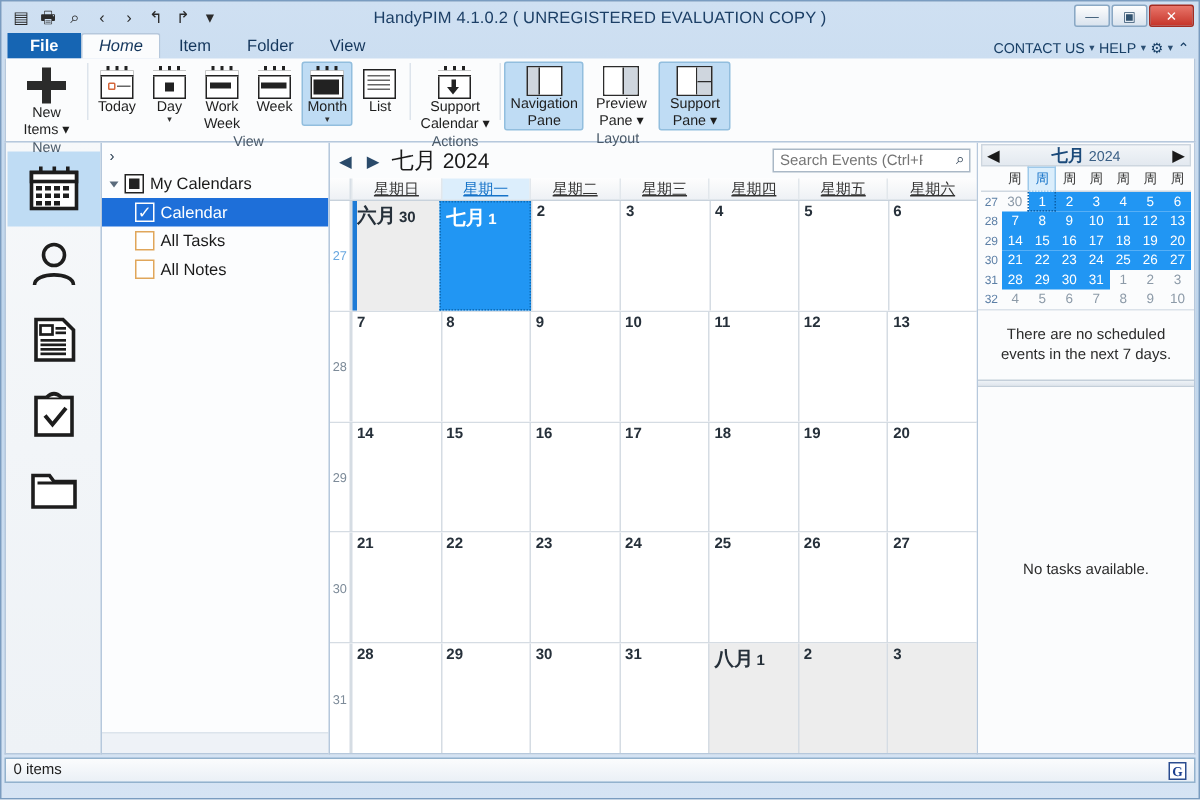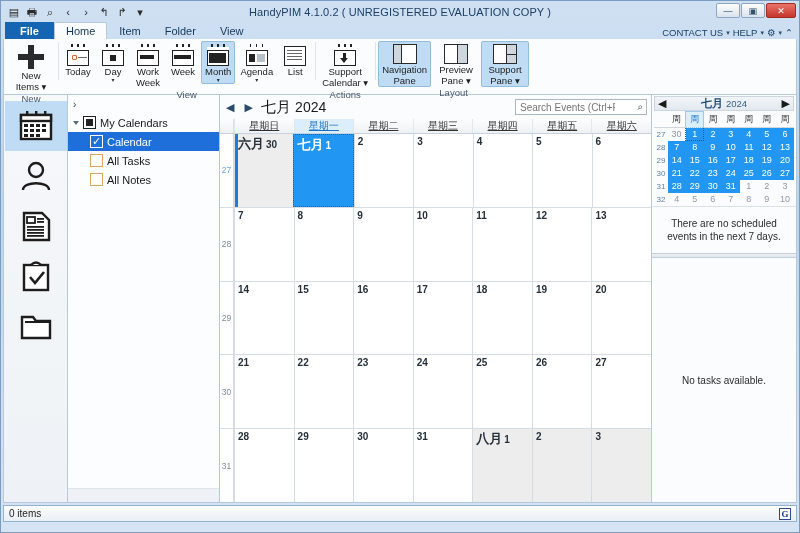--- a/index.html
+++ b/index.html
@@ -36,21 +36,21 @@
   }
   .wbtn.close { background:linear-gradient(#e8756a,#c6352a); border-color:#a32c22; color:#fff; width:30px;}
 
   
   .tabrow { height:18px; display:flex; align-items:flex-end; position:relative; padding-left:2px; }
   .tab {
     height:17px; padding:0 11px; font-size:11px; display:flex; align-items:center;
     color:#14365c; border:1px solid transparent; border-bottom:none;
   }
   .tab.file { background:#1665b3; color:#fff; font-weight:bold; padding:0 14px; height:17px;}
-  .tab.active { background:#fbfcfd; border-color:#b6c8dc; border-radius:2px 2px 0 0; }
+  .tab.active { background:#fbfcfd; border-color:#b6c8dc; border-radius:2px 2px 0 0;font-style:italic; }
   .tabrow-right {
     position:absolute; right:4px; bottom:1px; display:flex; align-items:center; gap:3px;
     font-size:9.5px; color:#183f66;
   }
   .caret { font-size:7px; color:#2c4f73; }
 
   
   .ribbon {
     background:#fbfcfd; border:1px solid #b6c8dc; border-top:none;
     height:56px; display:flex; position:relative;
@@ -300,33 +300,20 @@
         <div class="rbtn sel">
           <span class="cal-ico">
             <span class="ring" style="left:6px"></span>
               <span class="ring" style="left:12px"></span>
               <span class="ring" style="left:18px"></span>
             <span class="frame"></span>
               <span class="hdr"></span>
             <span style="position:absolute;left:4px;top:9px;width:17px;height:10px;background:#222;"></span>
           </span>
           <span class="lbl">Month</span>
-          <span class="dd">▾</span>
-        </div>
-        <div class="rbtn">
-          <span class="cal-ico">
-            <span class="ring" style="left:6px"></span>
-              <span class="ring" style="left:12px"></span>
-              <span class="ring" style="left:18px"></span>
-            <span class="frame"></span>
-              <span class="hdr"></span>
-            <span style="position:absolute;left:5px;top:10px;width:6px;height:8px;background:#222;"></span>
-            <span style="position:absolute;left:13px;top:10px;width:8px;height:8px;background:#b8c0c8;"></span>
-          </span>
-          <span class="lbl">Agenda</span>
           <span class="dd">▾</span>
         </div>
         <div class="rbtn">
           <span class="cal-ico">
             <span class="frame" style="top:2px;"></span>
             <span style="position:absolute;left:5px;top:6px;width:15px;height:1.3px;background:#666;"></span>
             <span style="position:absolute;left:5px;top:9px;width:15px;height:1.3px;background:#666;"></span>
             <span style="position:absolute;left:5px;top:12px;width:15px;height:1.3px;background:#666;"></span>
             <span style="position:absolute;left:5px;top:15px;width:15px;height:1.3px;background:#666;"></span>
           </span>

